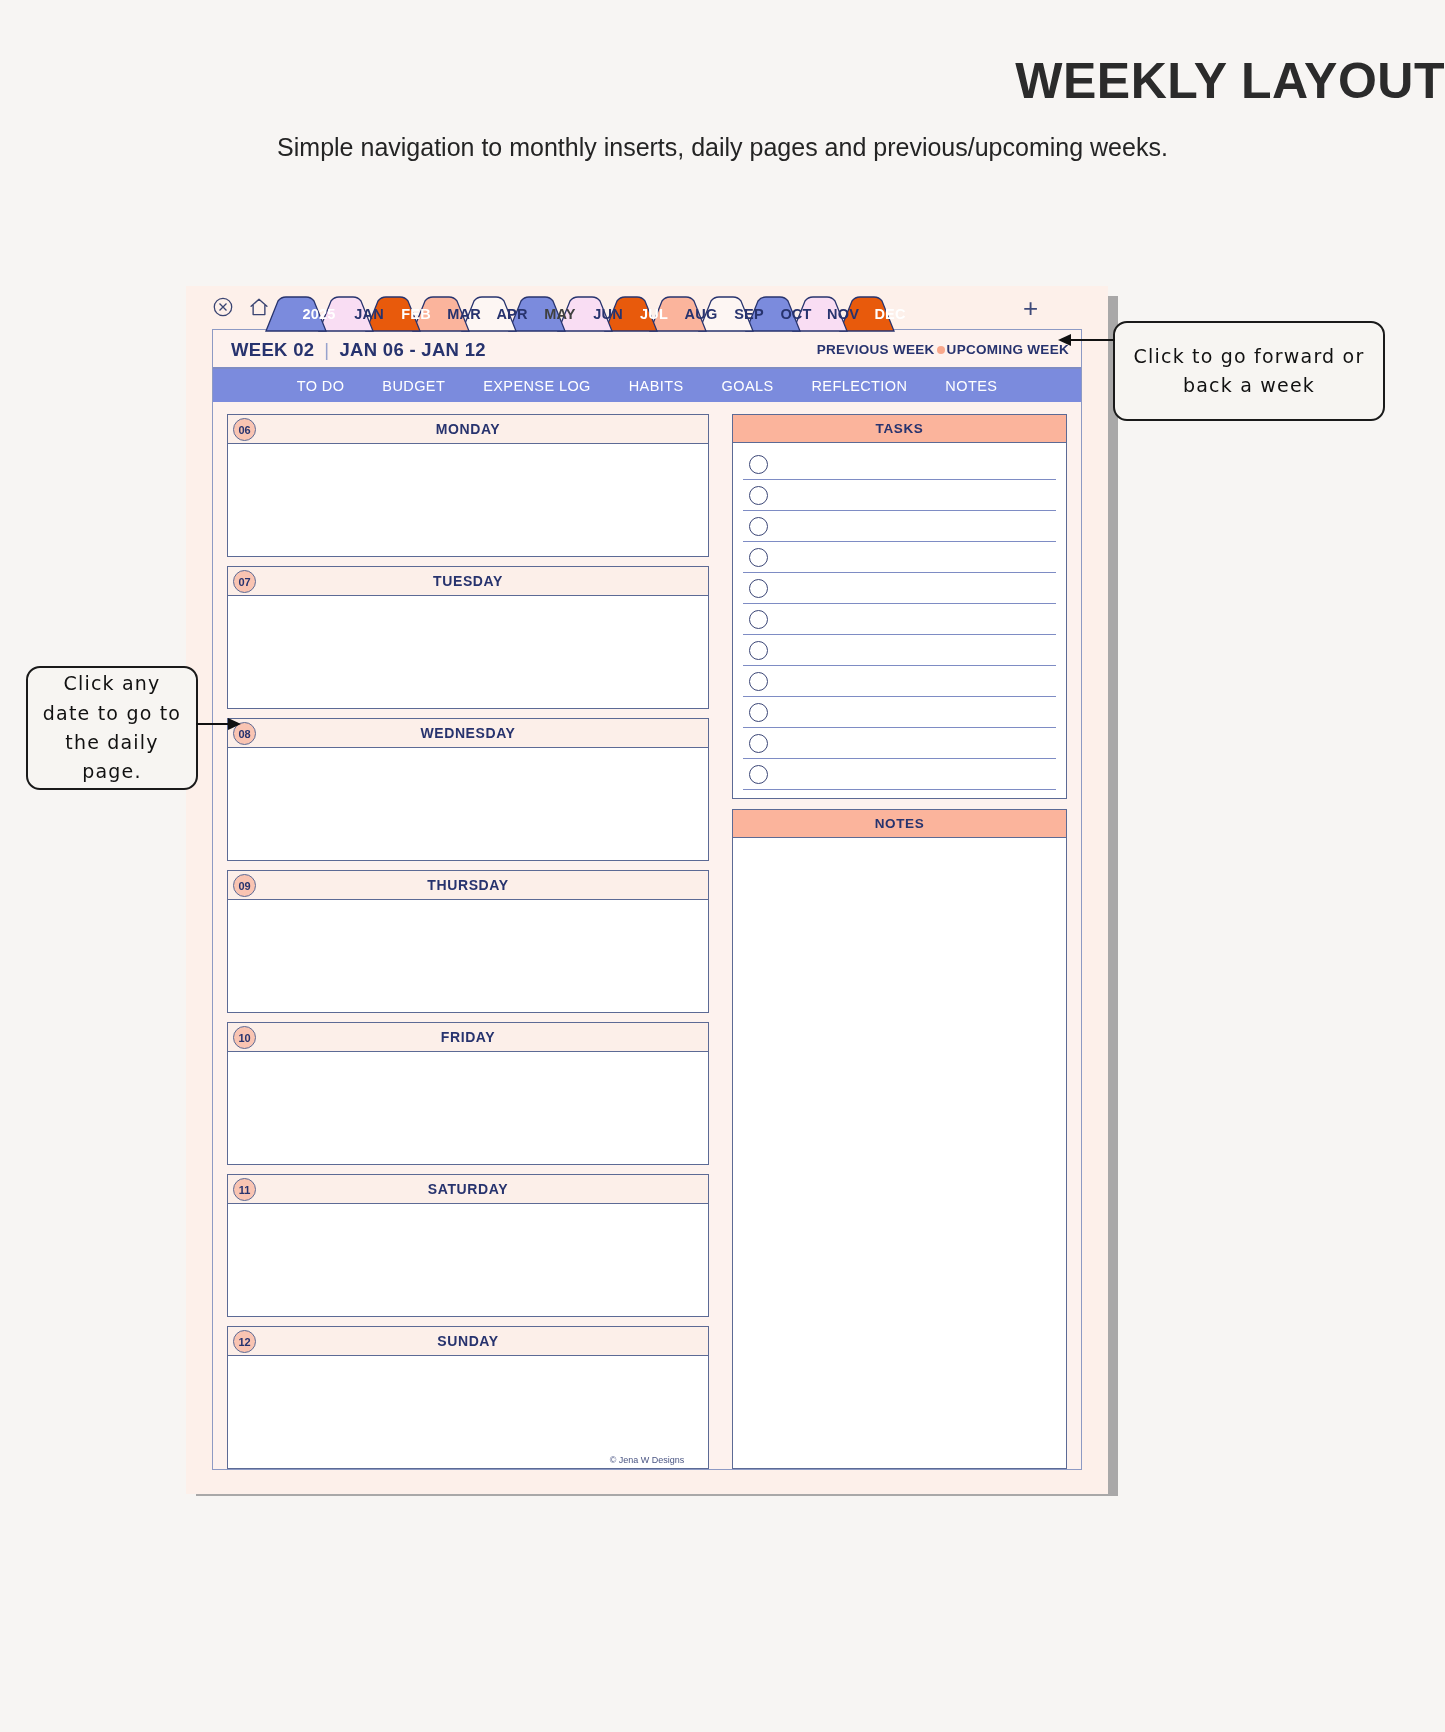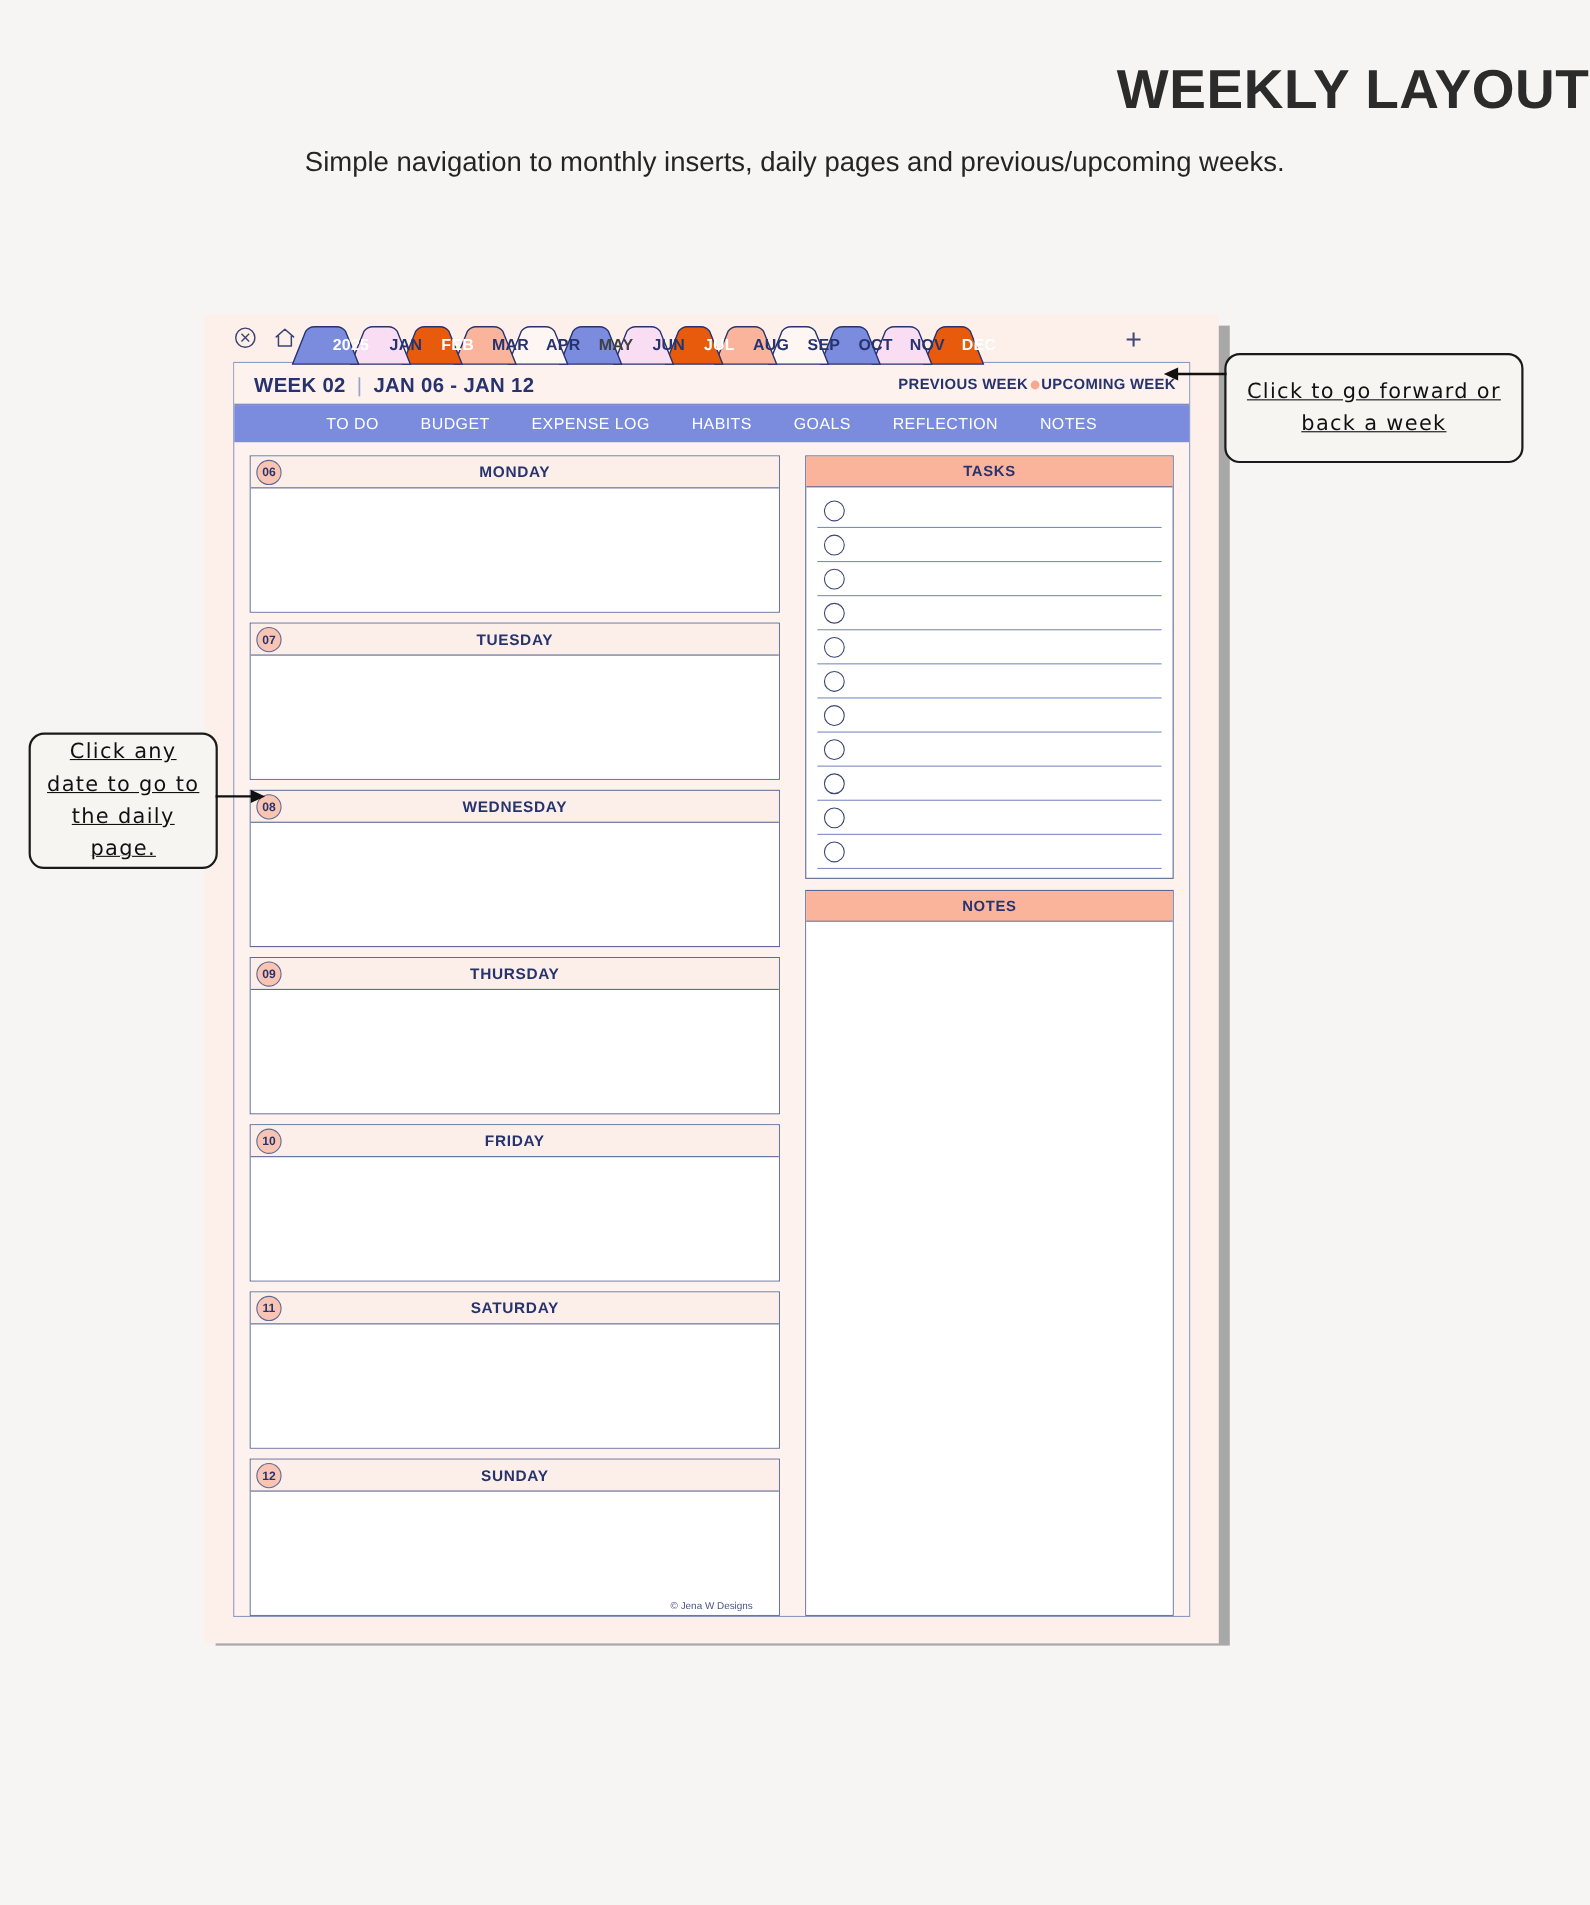--- a/index.html
+++ b/index.html
@@ -259,21 +259,20 @@
     border-radius: 14px;
     color: #111;
     text-align: center;
     font-family: "DejaVu Sans", sans-serif;
     letter-spacing: 1.2px;
     line-height: 1.55;
     font-size: 19px;
     display: flex; align-items: center; justify-content: center;
     padding: 10px 12px;
     z-index: 40;
-    text-decoration: underline;
   }
   #callout-right { left: 1113px; top: 321px; width: 272px; height: 100px; }
   #callout-left  { left: 26px;  top: 666px; width: 172px; height: 124px; }
 
   .arrow-svg { position: absolute; z-index: 45; overflow: visible; }
 </style>
 </head>
 <body>
 
 <div id="stage">

